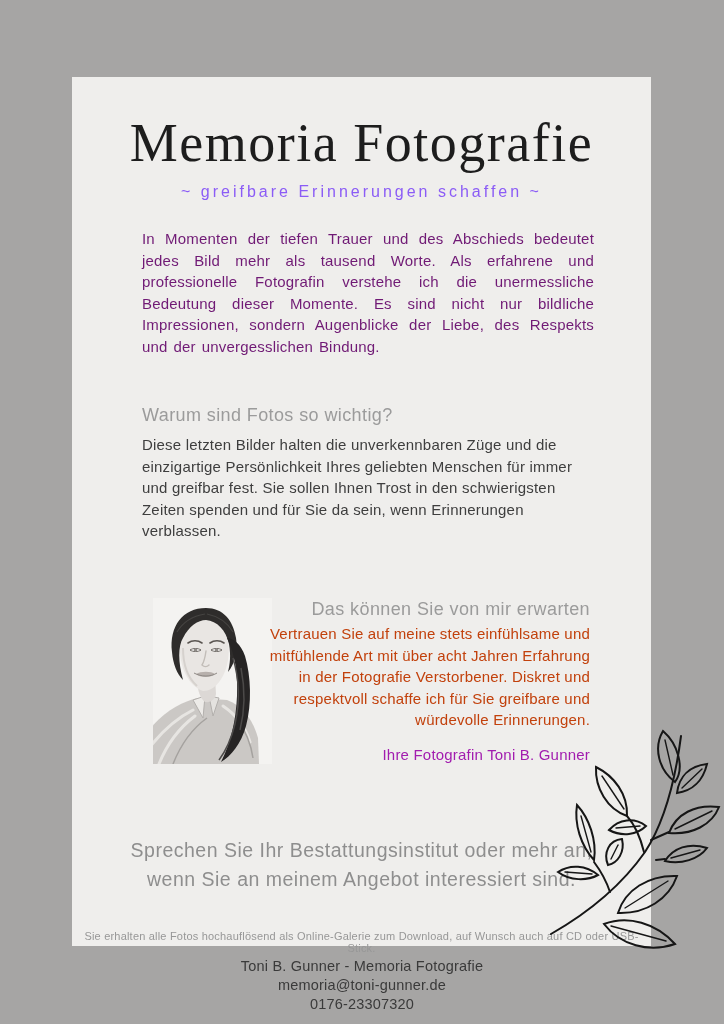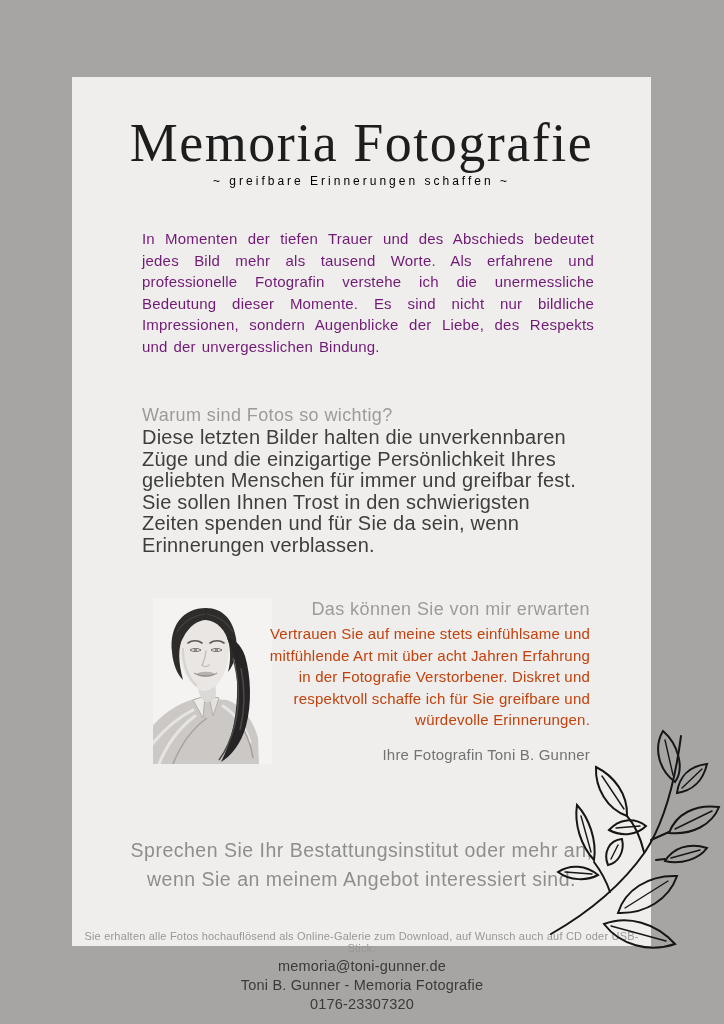--- a/index.html
+++ b/index.html
@@ -13,46 +13,46 @@
     background:#efeeec;
   }
   
   .brand{position:absolute;top:38px;left:0;right:0;text-align:center;}
   .brand-title{
     font-family:"Liberation Serif","DejaVu Serif",serif;
     font-weight:400;font-size:54px;line-height:56px;letter-spacing:1.5px;
     color:#1d1d1d;
   }
   .brand-tagline{
-    margin-top:3px;font-size:12px;letter-spacing:3px;color:#000000;
+    margin-top:12px;font-size:16px;letter-spacing:3px;color:#8b5cf6;
   }
   
   .intro{
     position:absolute;left:70px;top:151px;width:452px;
     font-size:15px;line-height:21.6px;letter-spacing:.2px;word-spacing:1.5px;
     color:#701a75;text-align:justify;
   }
   
   .why{position:absolute;left:70px;top:326px;width:452px;}
   .sec-heading{font-size:18px;line-height:24px;color:#9b9b9b;letter-spacing:.4px;}
   .why .sec-body{
-    font-size:20px;line-height:21.6px;letter-spacing:.2px;
+    margin-top:7px;font-size:15px;line-height:21.6px;letter-spacing:.2px;
     color:#3e3e3e;width:440px;
   }
   
   .portrait{
     position:absolute;left:81px;top:521px;width:119px;height:166px;
     overflow:hidden;background:#f3f2f0;
   }
   
   .expect{position:absolute;right:61px;top:520px;width:332px;text-align:right;}
   .expect .sec-body{
     margin-top:2px;font-size:15px;line-height:21.6px;letter-spacing:.2px;color:#c2410c;
   }
-  .signature{margin-top:15px;font-size:15px;color:#737373;letter-spacing:.2px;}
+  .signature{margin-top:15px;font-size:15px;color:#a21caf;letter-spacing:.2px;}
   
   .cta{
     position:absolute;left:0;right:0;top:759px;text-align:center;
     font-size:19.5px;line-height:29px;color:#8e8e8e;letter-spacing:.5px;
   }
   
   .fineprint{
     position:absolute;left:0;right:0;top:853px;text-align:center;
     font-size:11px;color:#979797;letter-spacing:.2px;
   }
@@ -172,18 +172,18 @@
 
       <path d="M70 189 C77 166 100 151 129 152 C121 175 98 190 70 189 Z"></path>
       <path d="M77 184 L120 157" stroke-width="1.4"></path>
 
       <path d="M56 200 C80 191 108 199 127 220 C101 229 72 221 56 200 Z"></path>
       <path d="M63 202 L118 217" stroke-width="1.4"></path>
     </svg>
   </div>
 
   <div class="footer">
+    <div>Toni B. Gunner - Memoria Fotografie</div>
     <div>memoria@toni-gunner.de</div>
-    <div>Toni B. Gunner - Memoria Fotografie</div>
     <div>0176-23307320</div>
   </div>
 
 </div>
 
 </body></html>

